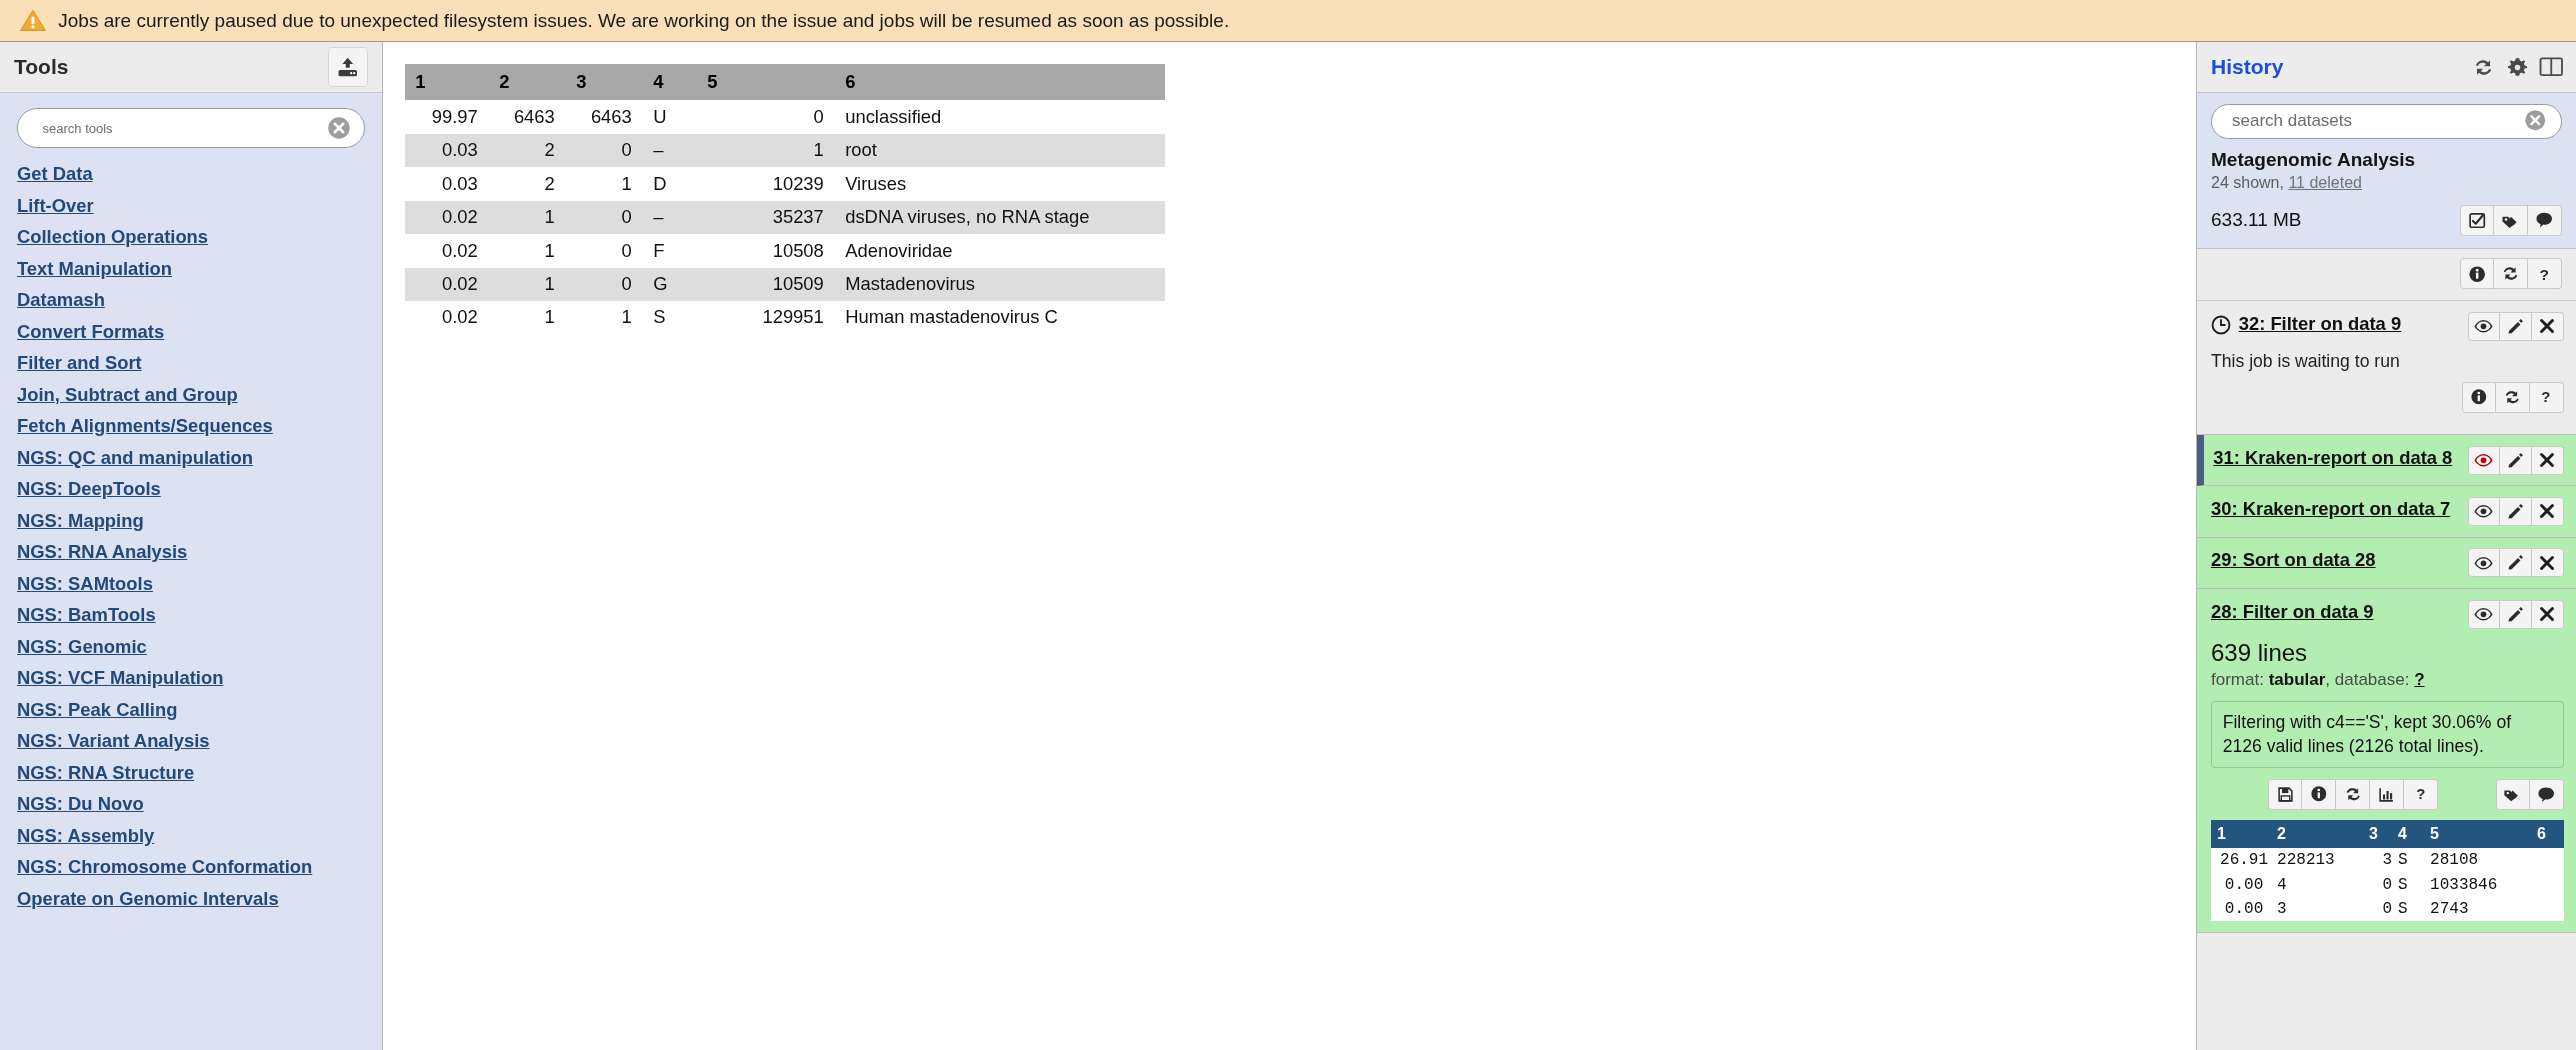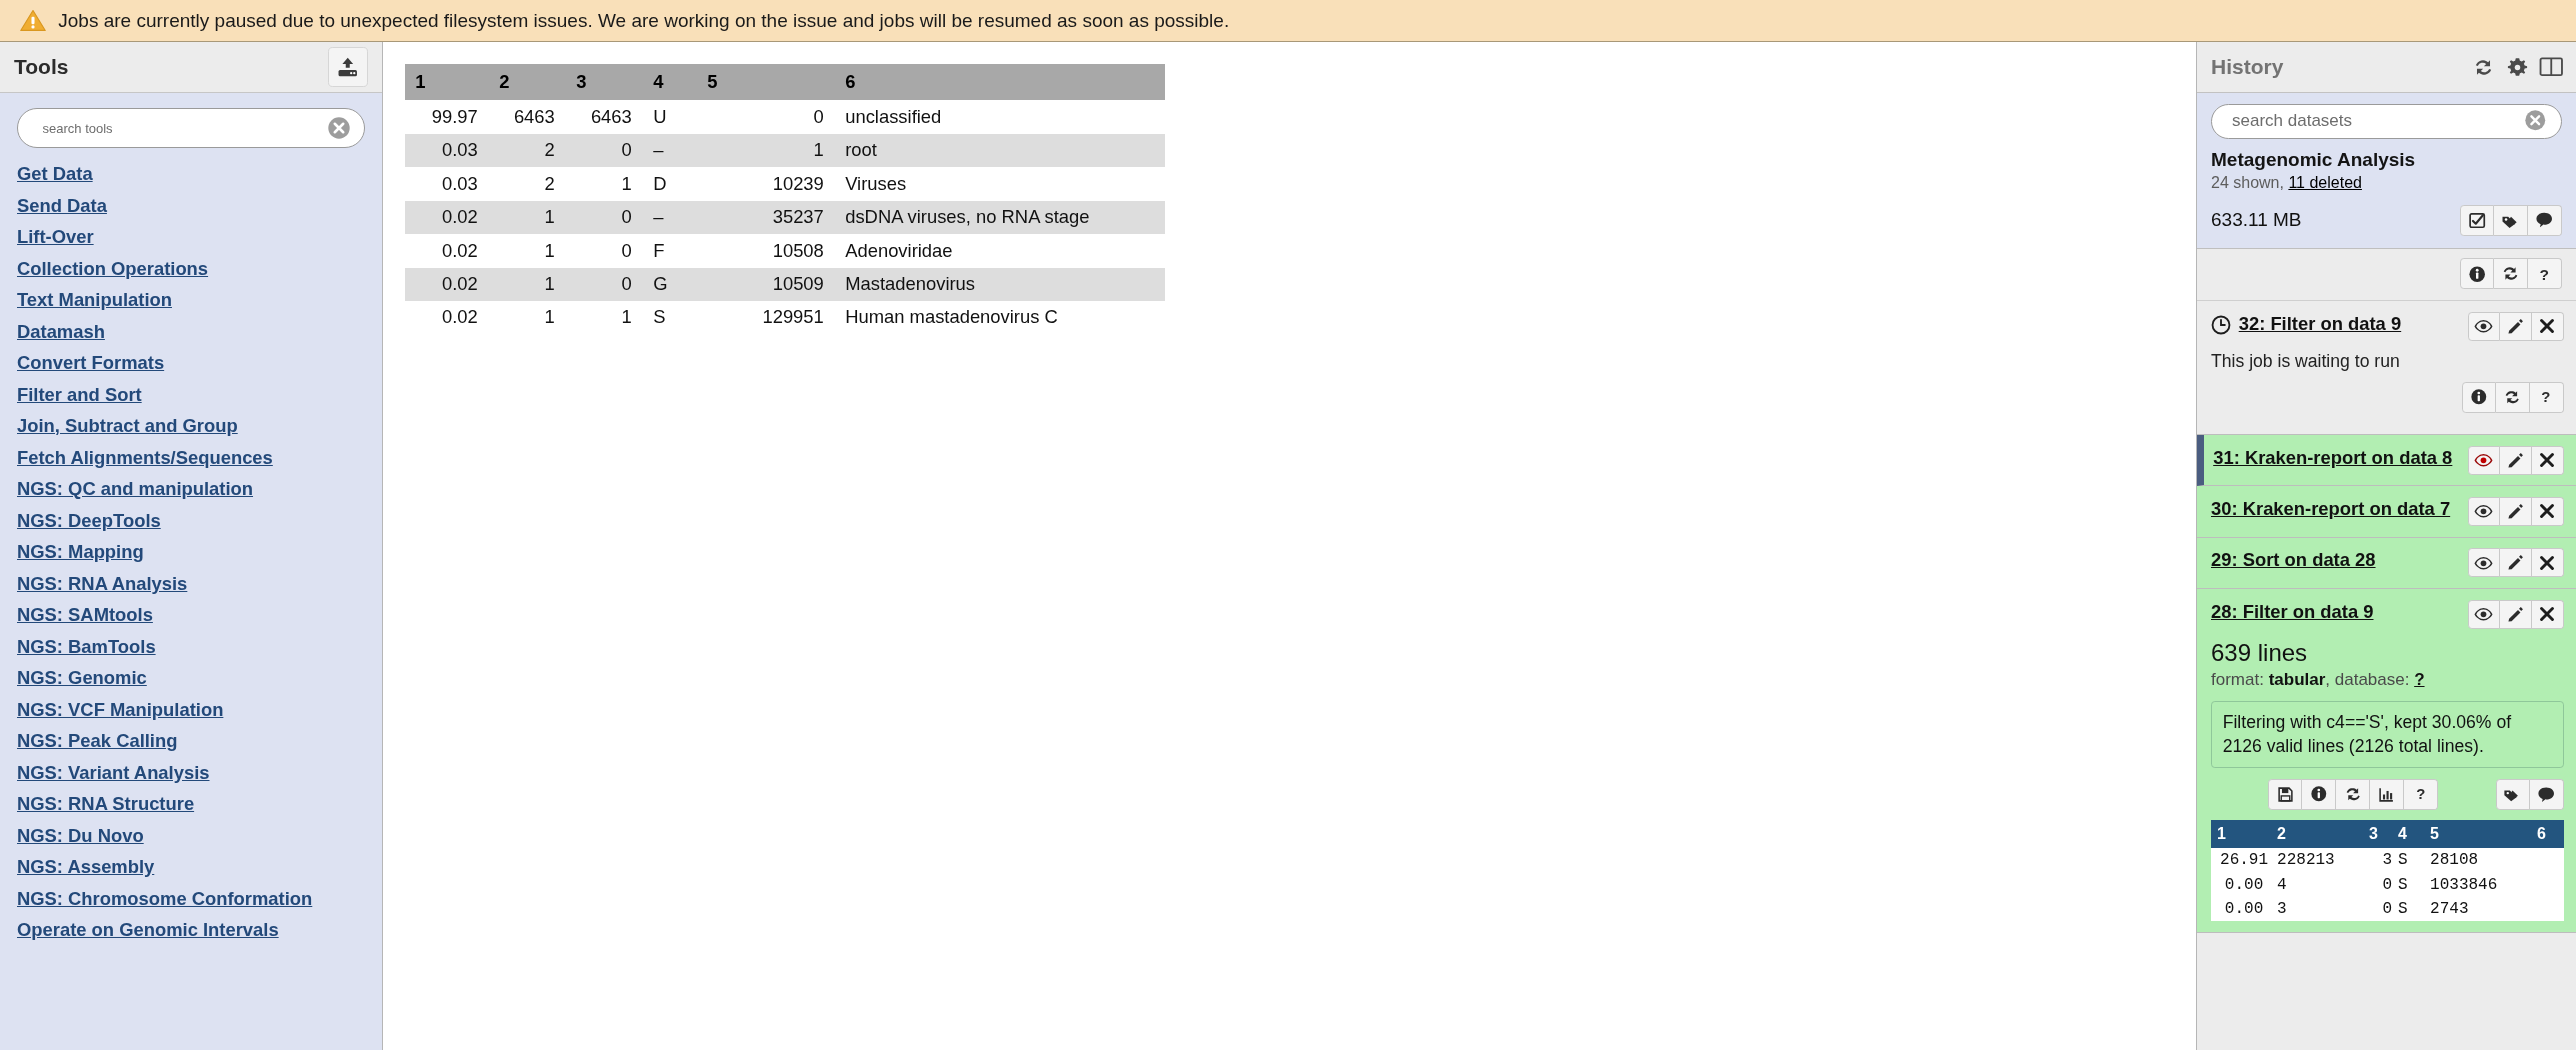--- a/index.html
+++ b/index.html
@@ -123,21 +123,21 @@
     display: flex; flex-direction: column;
     overflow: hidden;
   }
   .hist-header {
     height: 51px; flex: none;
     background: #ececec;
     border-bottom: 0.8px solid #c2c2c2;
     display: flex; align-items: center;
     padding: 0 12.3px 0 14px;
   }
-  .hist-title { font-size: 21px; font-weight: bold; color: #737373; }
+  .hist-title { font-size: 21px; font-weight: bold; color: #1d4ed8; }
   .hist-header-icons { margin-left: auto; display: flex; gap: 10.7px; align-items: center; }
 
   .hist-summary {
     background: #dde2f2;
     border-bottom: 0.8px solid #bfbfbf;
     padding: 10.7px 14px 12.3px 14px;
   }
   .hist-search {
     position: relative;
     height: 35px;
@@ -149,21 +149,21 @@
     margin-bottom: 10.7px;
   }
   .hist-search input {
     border: none; outline: none; background: transparent;
     font-size: 17px; color: #555; width: 84%;
     font-family: "Liberation Sans", sans-serif;
   }
   .hist-search input::placeholder { color: #6d6d6d; }
   .hist-name { font-size: 19px; font-weight: bold; color: #141414; margin-bottom: 3.1px; }
   .hist-counts { font-size: 16px; color: #5d5d5d; }
-  .hist-counts u { color: #000000; text-align: center; }
+  .hist-counts u { color: #737373; text-align: center; }
   .hist-size-row { display: flex; align-items: center; margin-top: 12.3px; }
   .hist-size { font-size: 19px; color: #111; }
   .btn-group { margin-left: auto; display: flex; }
   .btn-group .ibtn {
     width: 34px; height: 31px;
     background: #f4f4f4;
     border: 0.8px solid #c9c9c9;
     display: flex; align-items: center; justify-content: center;
   }
   .btn-group .ibtn + .ibtn { border-left: none; }
@@ -284,21 +284,20 @@
           <span class="clear-icon">
             <svg viewBox="0 0 34 34" width="26" height="26">
               <circle cx="17" cy="17" r="14" fill="#9d9d9d"></circle>
               <path d="M11.5 11.5 L22.5 22.5 M22.5 11.5 L11.5 22.5" stroke="#ffffff" stroke-width="3.4" stroke-linecap="round"></path>
             </svg>
           </span>
         </div>
       </div>
       <div class="tool-list">
         <a class="tool-item">Get Data</a>
-        <a class="tool-item">Send Data</a>
         <a class="tool-item">Lift-Over</a>
         <a class="tool-item">Collection Operations</a>
         <a class="tool-item">Text Manipulation</a>
         <a class="tool-item">Datamash</a>
         <a class="tool-item">Convert Formats</a>
         <a class="tool-item">Filter and Sort</a>
         <a class="tool-item">Join, Subtract and Group</a>
         <a class="tool-item">Fetch Alignments/Sequences</a>
         <a class="tool-item">NGS: QC and manipulation</a>
         <a class="tool-item">NGS: DeepTools</a>

